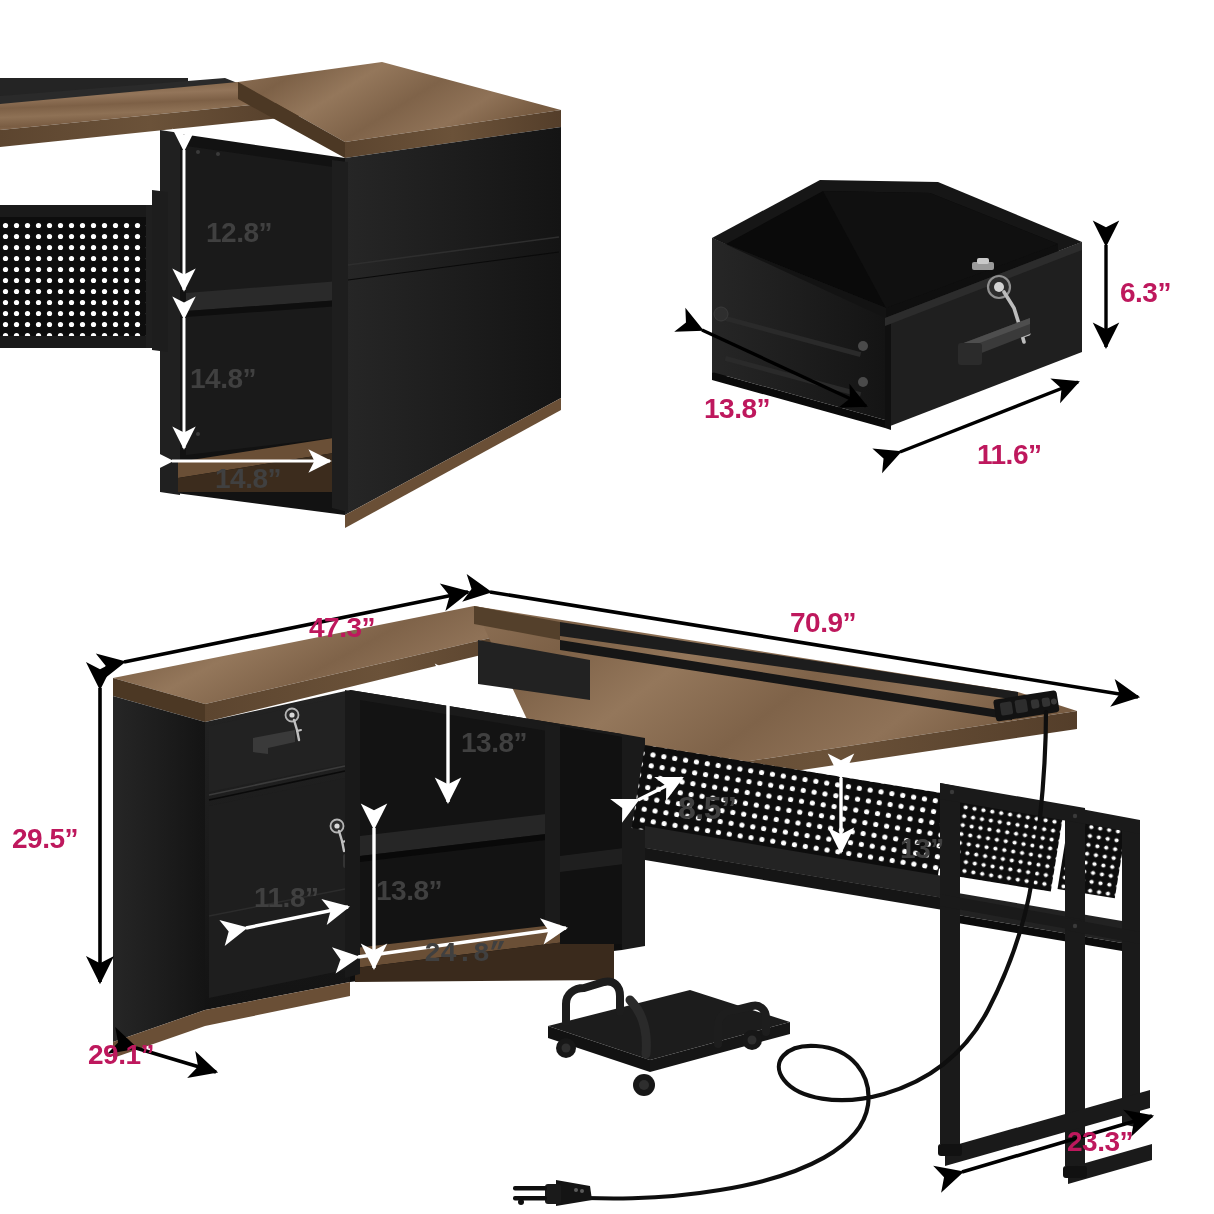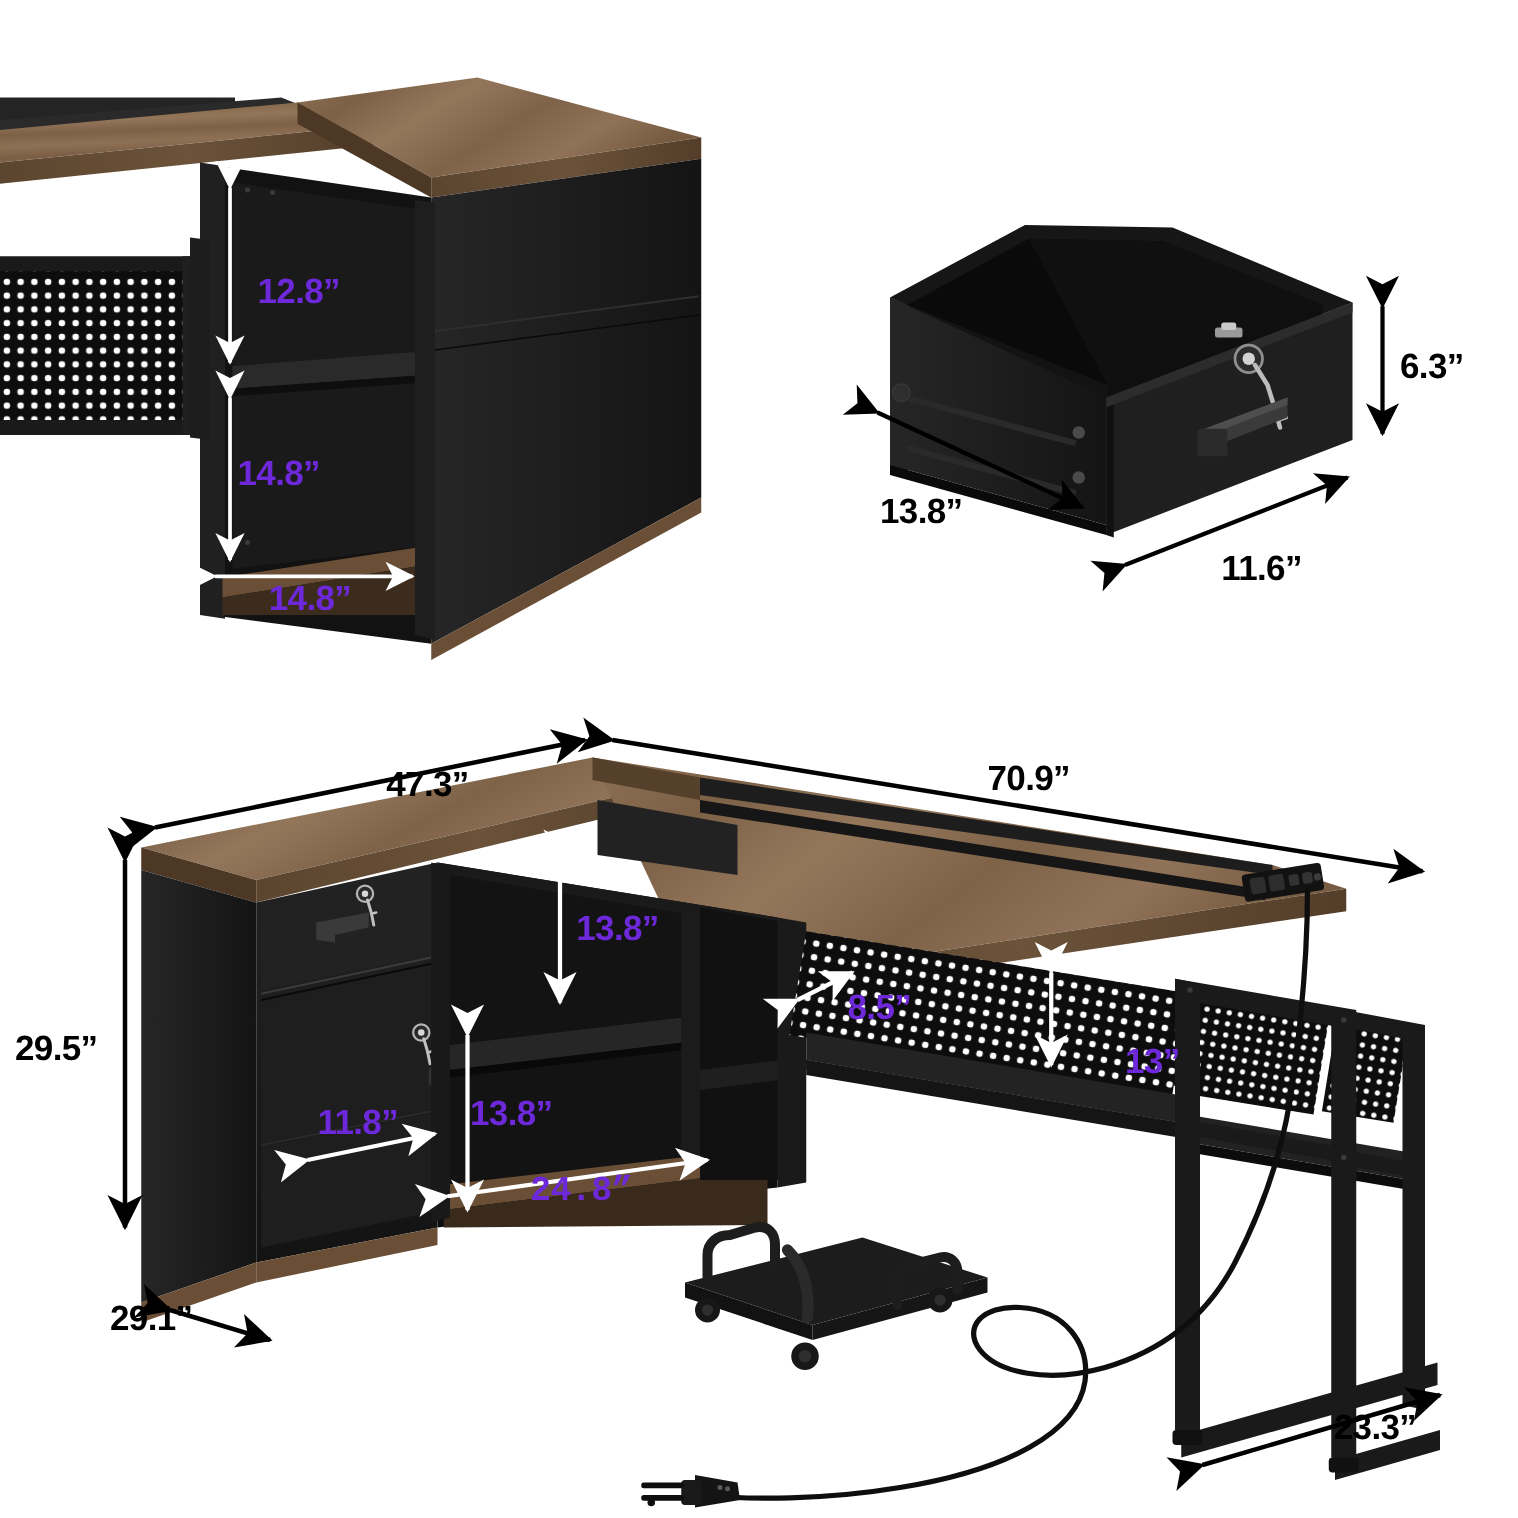--- a/index.html
+++ b/index.html
@@ -1,22 +1,22 @@
 <!DOCTYPE html>
 <html><head>
 <meta charset="utf-8">
 <style>
   html,body{margin:0;padding:0;background:#ffffff;}
   body{width:1214px;height:1214px;font-family:"Liberation Sans",sans-serif;overflow:hidden;}
   #stage{position:relative;width:1214px;height:1214px;background:#fff;}
   svg#art{position:absolute;left:0;top:0;width:1214px;height:1214px;display:block;}
   .dimlabel{position:absolute;font-weight:bold;font-family:"Liberation Sans",sans-serif;
             white-space:nowrap;letter-spacing:-0.5px;}
-  .dim-white{color:#6d28d9;}
-  .dim-black{color:#000000;}
+  .dim-white{color:#404040;}
+  .dim-black{color:#be185d;}
 </style>
 </head>
 <body>
 
 <div id="stage">
 
 <svg id="art" viewBox="0 0 1214 1214" xmlns="http://www.w3.org/2000/svg">
   <defs>
     <linearGradient id="woodTop" x1="0" y1="0" x2="0.25" y2="1">
       <stop offset="0%" stop-color="#997a5c"></stop>
@@ -353,16 +353,16 @@
 <div class="dimlabel dim-black" style="left:297px;top:612px;font-size:28px;margin-left:12px;">47.3”</div>
 <div class="dimlabel dim-black" style="left:790px;top:607px;font-size:28px;">70.9”</div>
 <div class="dimlabel dim-black" style="left:12px;top:823px;font-size:28px;">29.5”</div>
 <div class="dimlabel dim-black" style="left:88px;top:1039px;font-size:28px;">29.1”</div>
 <div class="dimlabel dim-black" style="left:1067px;top:1126px;font-size:28px;">23.3”</div>
 
 <div class="dimlabel dim-white" style="left:461px;top:727px;font-size:28px;">13.8”</div>
 <div class="dimlabel dim-white" style="left:376px;top:875px;font-size:28px;">13.8”</div>
 <div class="dimlabel dim-white" style="left:424px;top:938px;font-size:28px;font-family:Liberation Mono, monospace;">24.8”</div>
 <div class="dimlabel dim-white" style="left:254px;top:882px;font-size:28px;">11.8”</div>
-<div class="dimlabel dim-white" style="left:678px;top:790px;font-size:28px;">8.5”</div>
+<div class="dimlabel dim-white" style="left:678px;top:790px;font-size:32px;">8.5”</div>
 <div class="dimlabel dim-white" style="left:856px;top:833px;font-size:28px;margin-left:44px;">13”</div>
 
 </div>
 
 </body></html>

